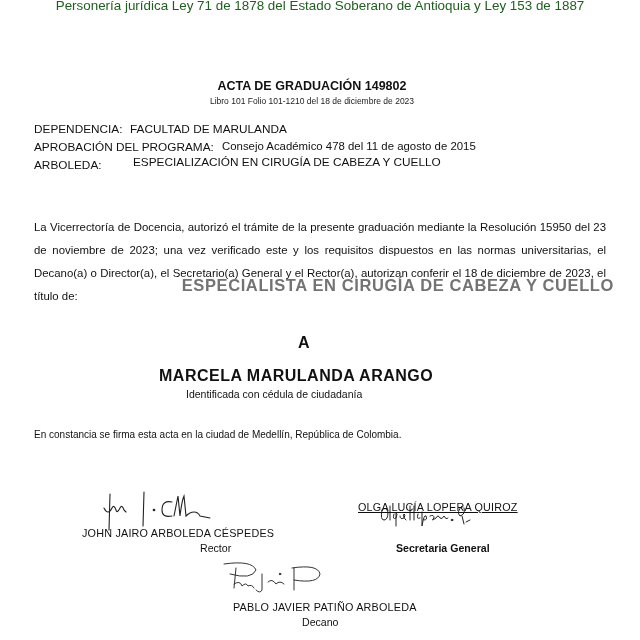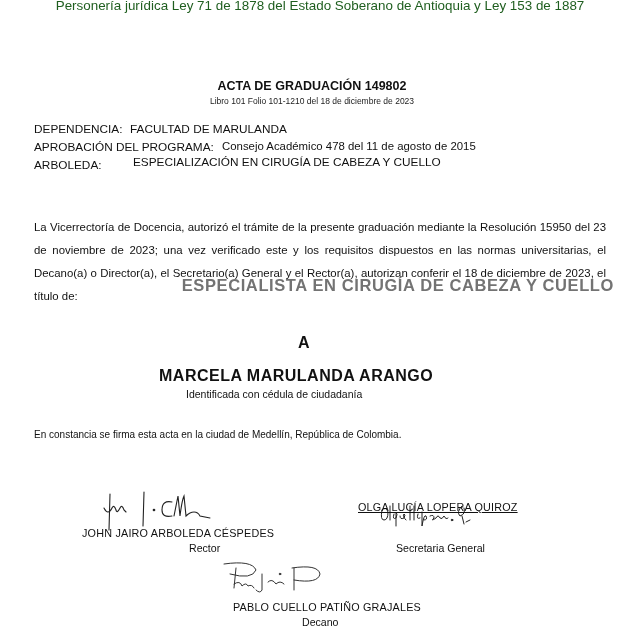--- a/index.html
+++ b/index.html
@@ -143,48 +143,48 @@
       <path d="M10 4 L9 40"></path>
       <path d="M4 18 Q8 26 12 18 Q14 14 16 20 Q17 24 20 18 Q22 14 24 20 L26 22"></path>
       <path d="M44 2 L43 36"></path>
       <circle cx="54" cy="20" r="0.8" fill="#222"></circle>
       <path d="M72 12 Q62 10 62 20 Q62 28 72 26"></path>
       <path d="M74 26 L78 6 L80 26 Q82 10 84 6 L86 26 Q90 22 94 22 Q98 22 100 26 L110 28"></path>
     </g>
   </svg>
 </div>
 <div class="abs signer-name" style="top:527px; left:82px;text-align:right;">JOHN JAIRO ARBOLEDA CÉSPEDES</div>
-<div class="abs signer-role" style="top:542px; left:145px;padding-left:44px;">Rector</div>
+<div class="abs signer-role" style="top:542px; left:156px;padding-left:44px;">Rector</div>
 
 <div class="signature" style="left:378px; top:500px;">
   <svg width="110" height="30" viewBox="0 0 110 30">
     <g fill="none" stroke="#222" stroke-width="1" stroke-linecap="round">
       <path d="M4 10 Q2 20 6 20 Q10 20 10 12 Q8 6 4 10"></path>
       <path d="M12 6 L12 20"></path>
       <path d="M16 14 Q14 20 18 18 Q20 14 18 12 L18 26"></path>
       <path d="M22 16 Q22 20 26 18 Q28 14 26 14 Q24 16 28 20"></path>
       <path d="M32 6 L32 20 M36 6 L36 20"></path>
       <path d="M40 14 Q38 20 42 18 M44 12 L44 26 Q46 14 48 16 Q50 20 46 20"></path>
       <path d="M52 16 Q56 14 56 18 Q52 22 58 18 Q60 14 62 18 Q64 20 66 16 Q68 20 70 18"></path>
       <circle cx="74" cy="20" r="0.8" fill="#222"></circle>
       <path d="M84 6 Q78 12 82 16 Q88 14 86 8 M84 16 L86 24 M88 22 L92 20"></path>
     </g>
   </svg>
 </div>
 <div class="abs signer-name" style="top:501px; left:358px;text-decoration:underline;">OLGA LUCÍA LOPERA QUIROZ</div>
-<div class="abs signer-role" style="top:542px; left:396px;">Secretaria General</div>
+<div class="abs signer-role" style="top:542px; left:396px;font-weight:bold;">Secretaria General</div>
 
 <div class="signature" style="left:222px; top:560px;">
   <svg width="110" height="36" viewBox="0 0 110 36">
     <g fill="none" stroke="#333" stroke-width="1" stroke-linecap="round">
       <path d="M2 4 Q30 0 34 10 Q30 20 8 14"></path>
       <path d="M14 8 L12 28"></path>
       <path d="M12 24 Q18 20 20 26 Q24 22 26 26 Q30 24 32 28"></path>
       <path d="M40 14 L40 30 Q38 34 34 30"></path>
       <path d="M46 22 Q50 18 54 24 Q58 20 62 24"></path>
       <circle cx="58" cy="14" r="0.8" fill="#333"></circle>
       <path d="M72 8 L72 30"></path>
       <path d="M70 8 Q96 4 98 14 Q96 24 72 20"></path>
     </g>
   </svg>
 </div>
-<div class="abs signer-name" style="top:601px; left:233px;">PABLO CUELLO PATIÑO GRAJALES</div>
+<div class="abs signer-name" style="top:601px; left:233px;">PABLO JAVIER PATIÑO ARBOLEDA</div>
 <div class="abs signer-role" style="top:616px; left:302px;">Decano</div>
 
 </body></html>

